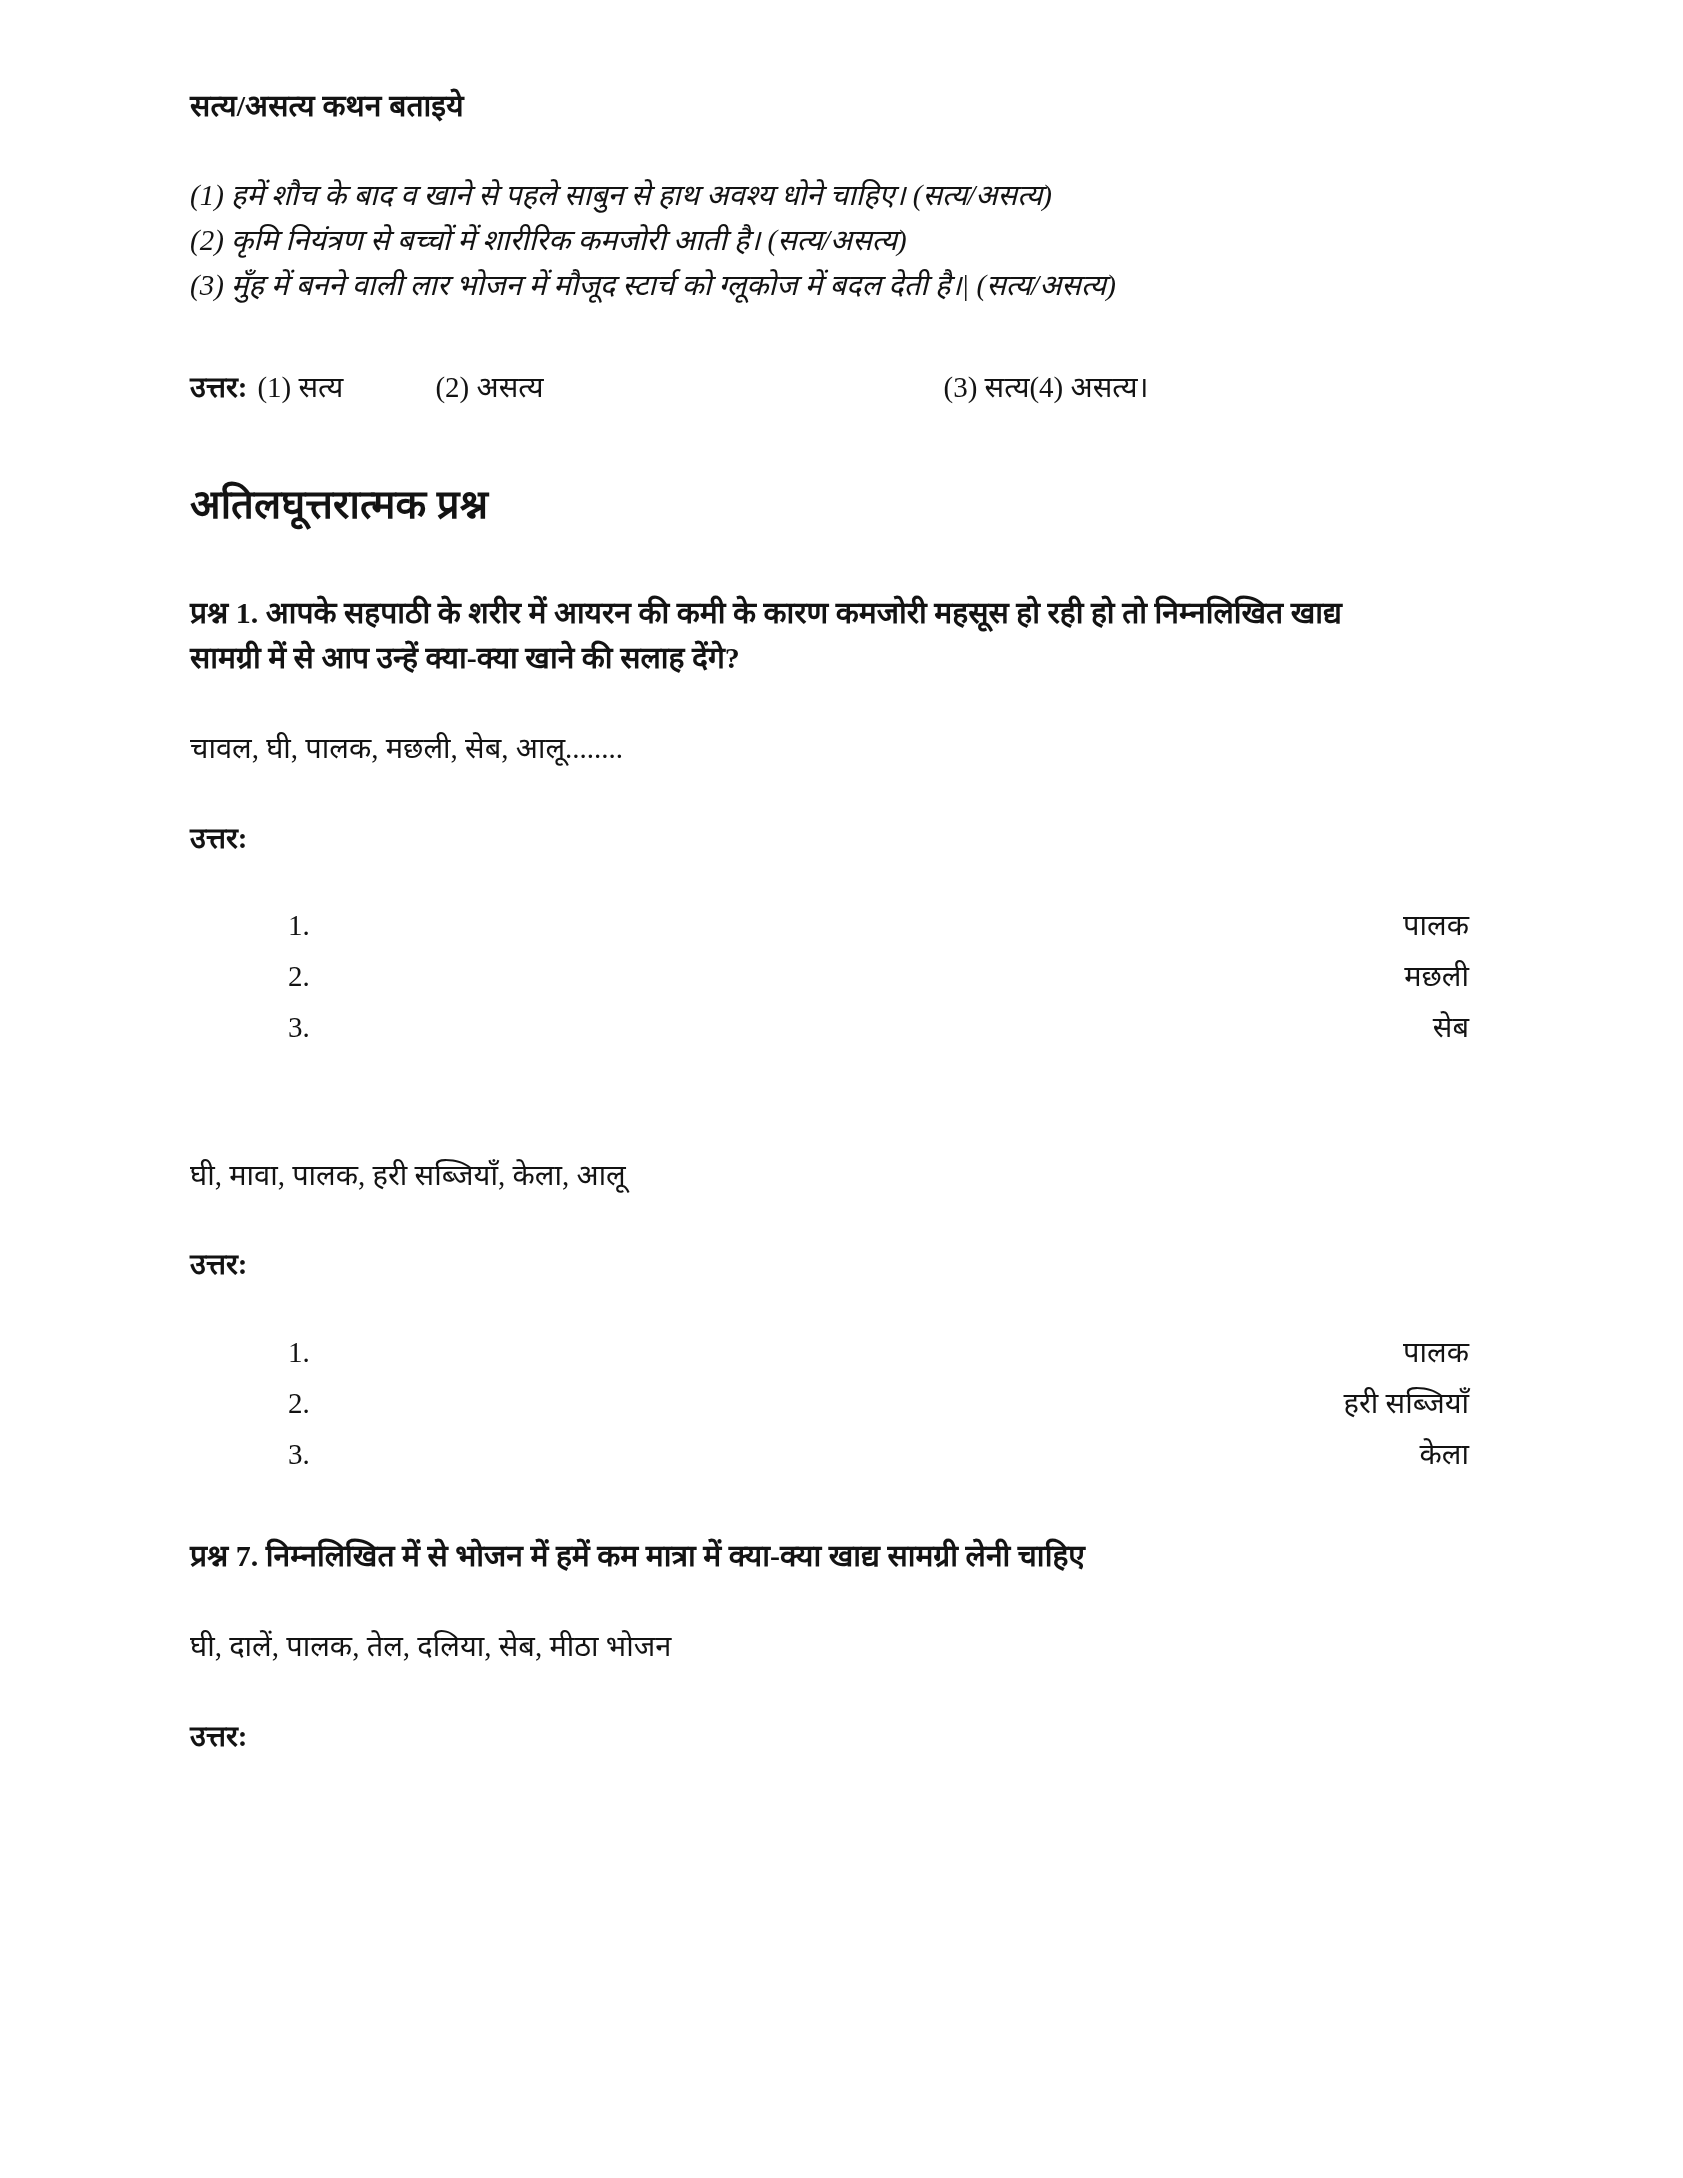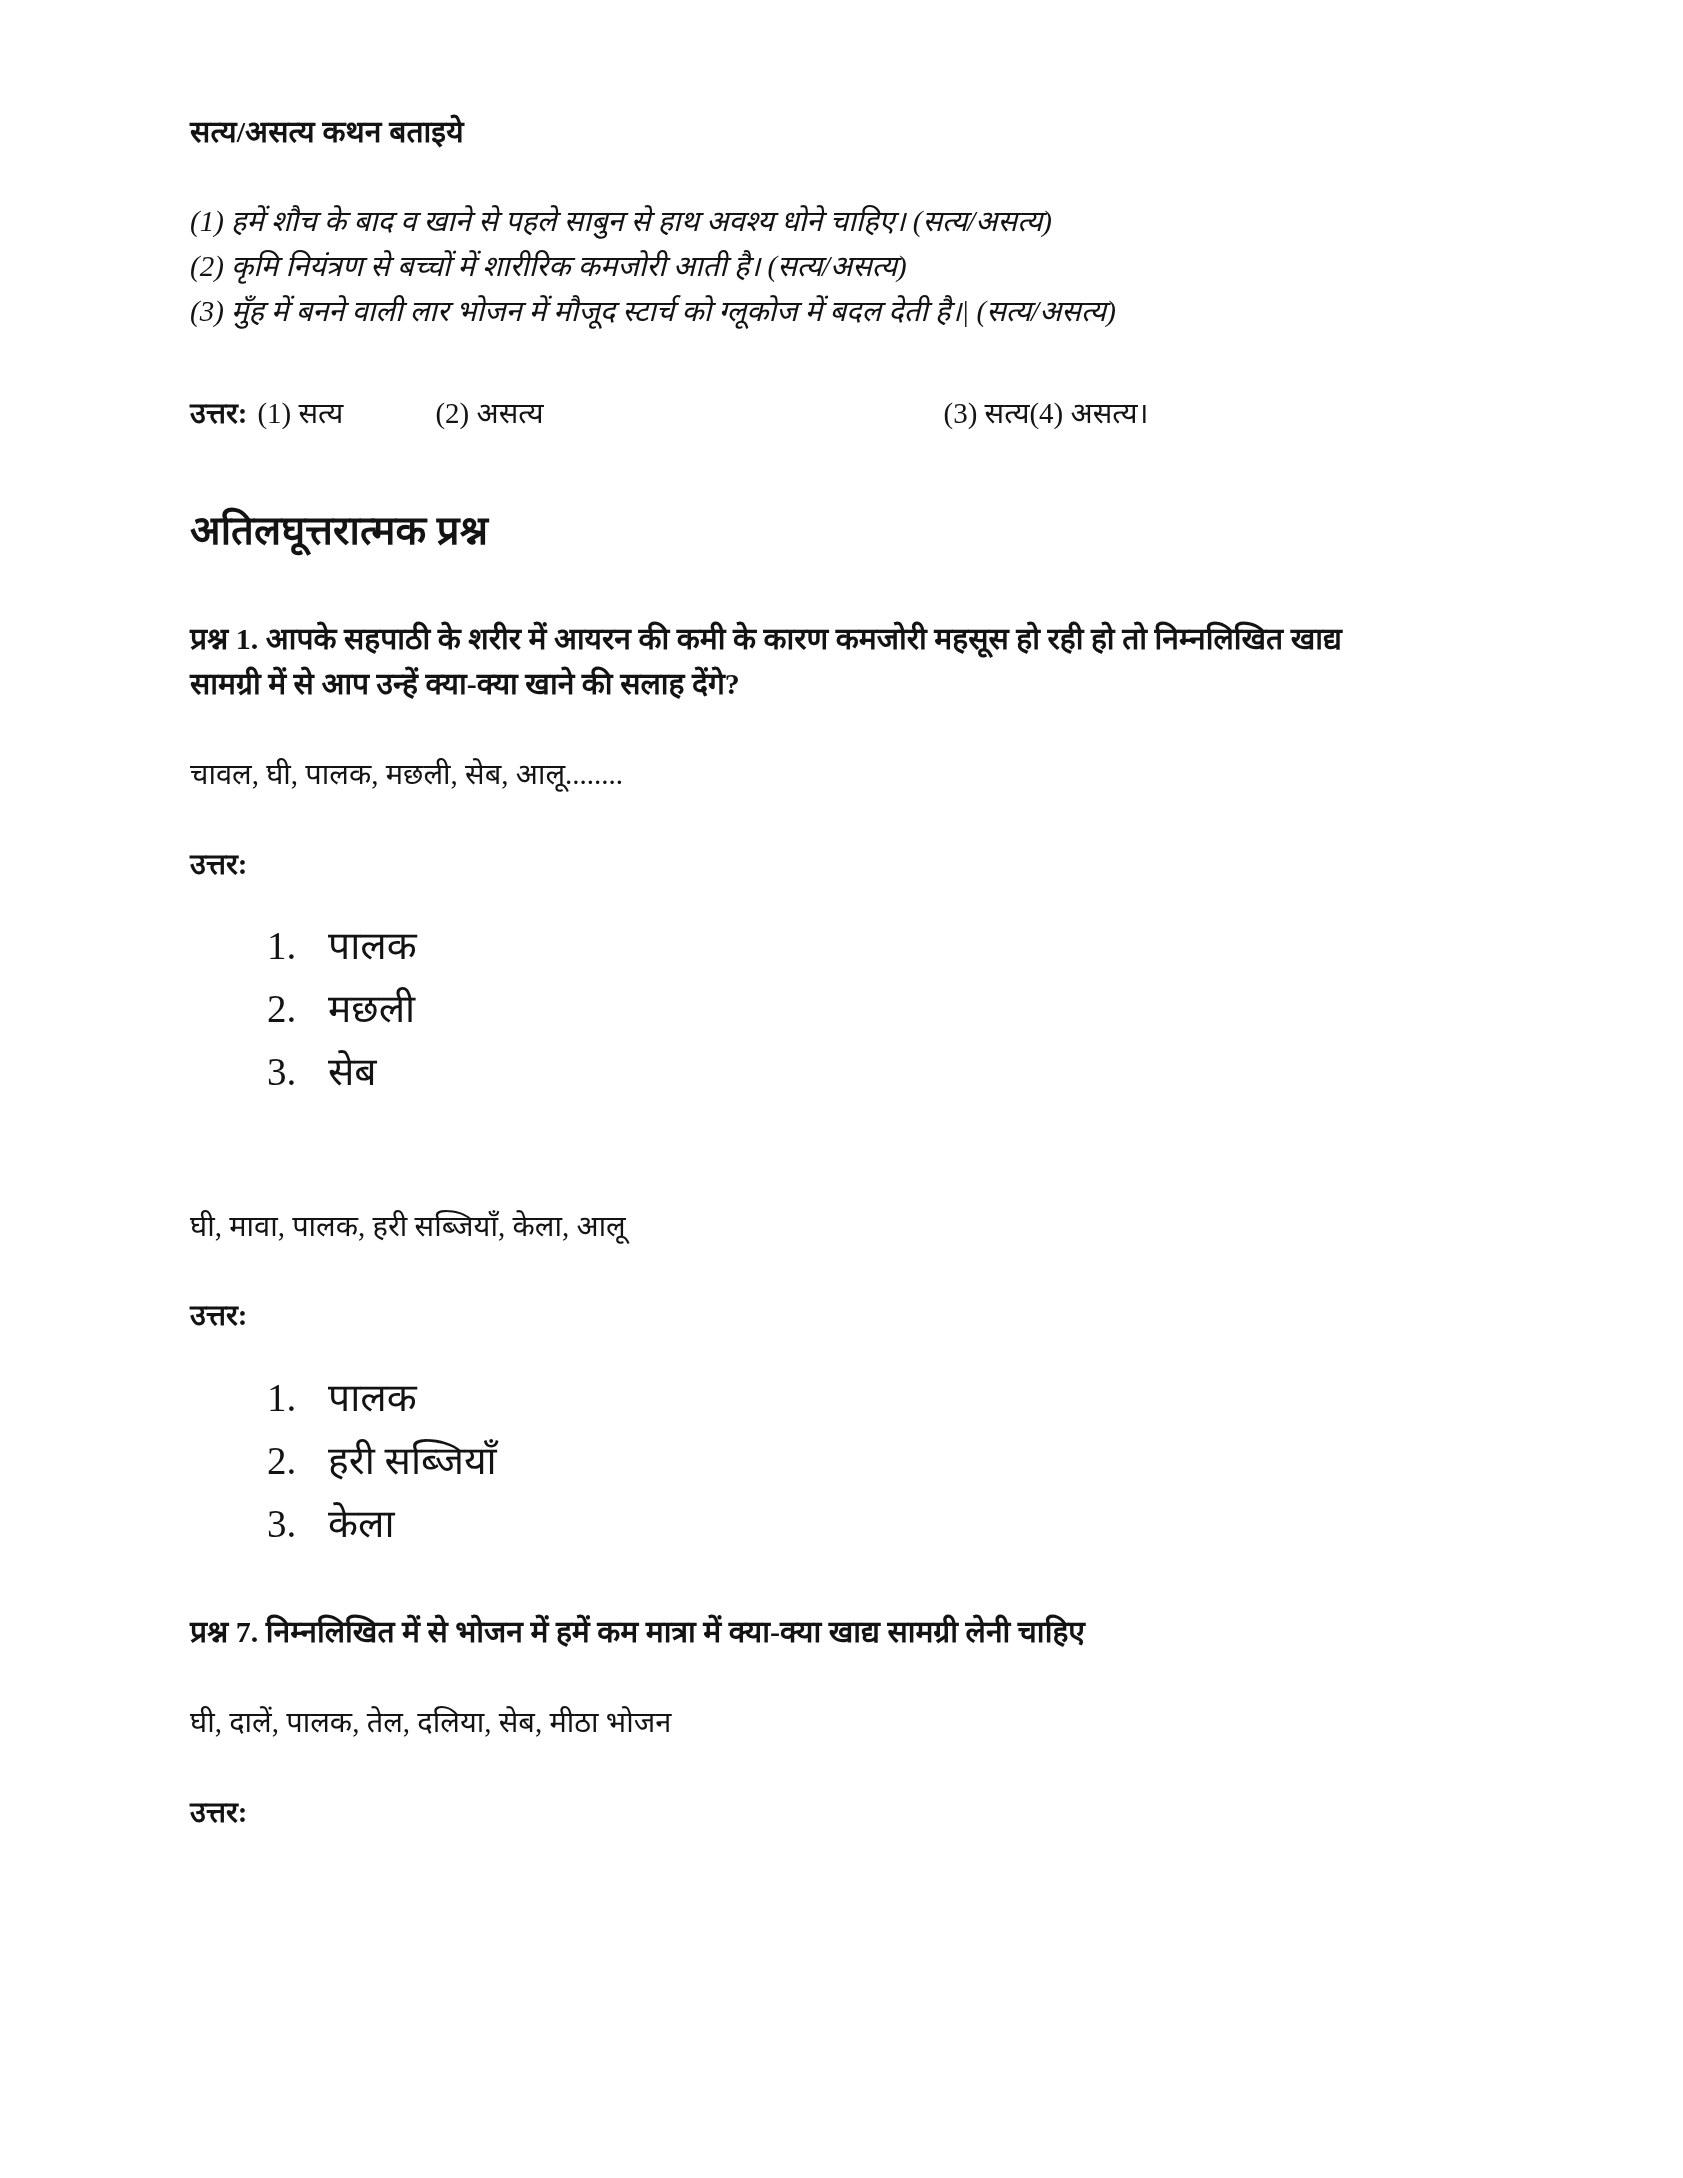--- a/index.html
+++ b/index.html
@@ -14,21 +14,21 @@
     font-family: "Liberation Serif", "DejaVu Serif", serif;
     color: #131313;
     -webkit-font-smoothing: antialiased;
   }
   .page {
     position: relative;
     width: 1683px;
     height: 2178px;
     background: #fff;
     box-sizing: border-box;
-    padding: 112px 198px 0 190px;
+    padding: 86px 198px 0 190px;
   }
 
   
   .h-bold {
     font-weight: bold;
     font-size: 30px;
     line-height: 1.35;
     letter-spacing: 0.1px;
     margin: 0;
   }
@@ -91,24 +91,25 @@
   .ans-row .cell {
     display: inline-block;
   }
   .ans-row .c1 { width: 178px; }
   .ans-row .c2 { width: 297px; }
   .ans-row .c3 { width: 297px; text-align: right; }
   .ans-row .c4 { width: auto; }
 
   
   ol.num-list {
-    margin: 5px;
+    margin: 16px;
     padding-left: 111px;
-    font-size: 39px;
+    font-size: 29px;
     line-height: 1.0;
+    text-align: right;
   }
   ol.num-list li {
     padding-left: 22px;
     margin-bottom: 16px;
     line-height: 1.2;
   }
   ol.num-list li::marker {
     font-family: "Liberation Serif", serif;
   }
 </style>

